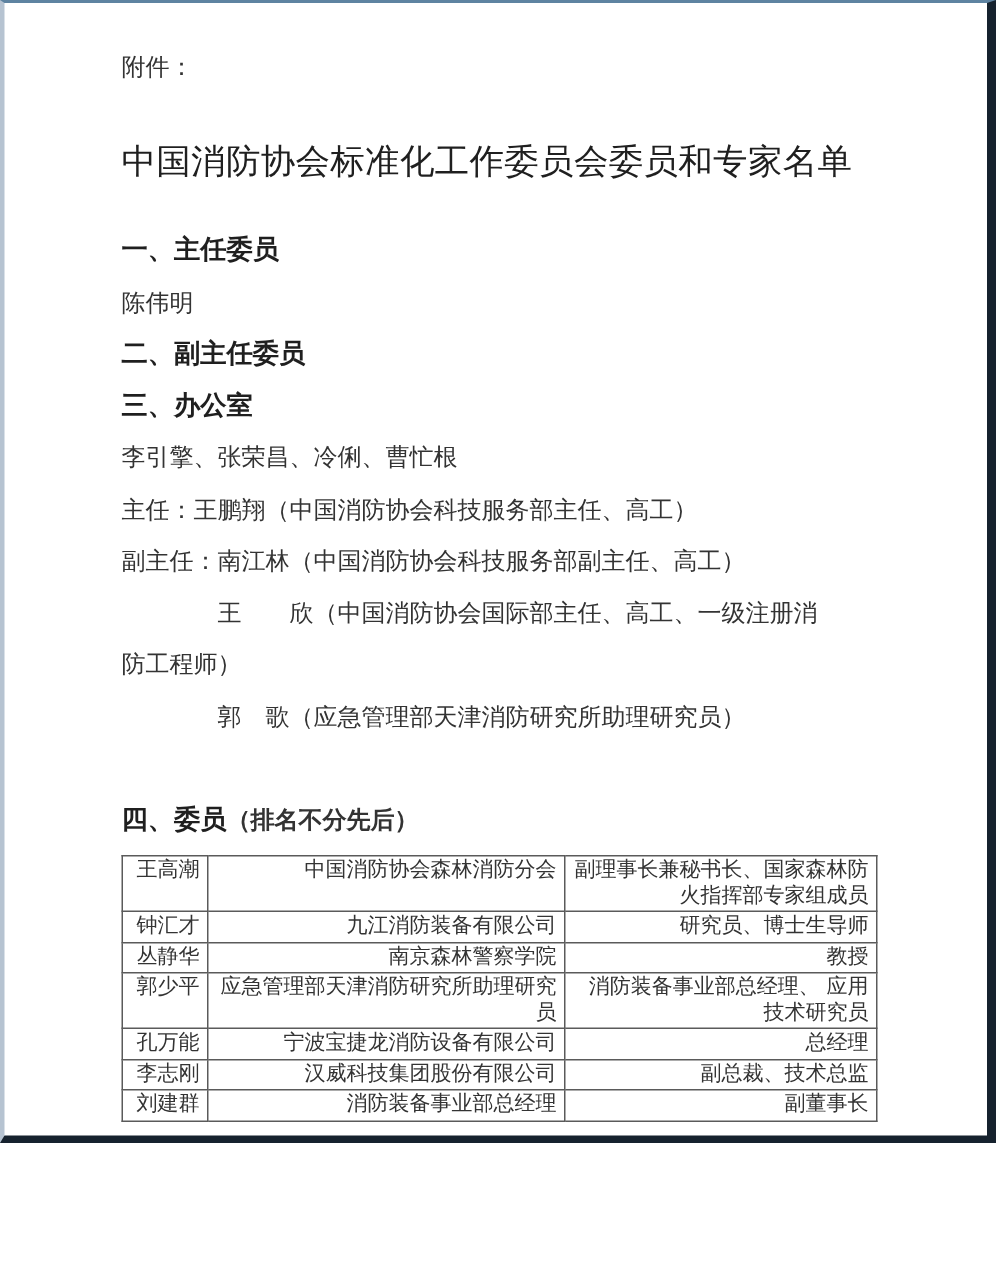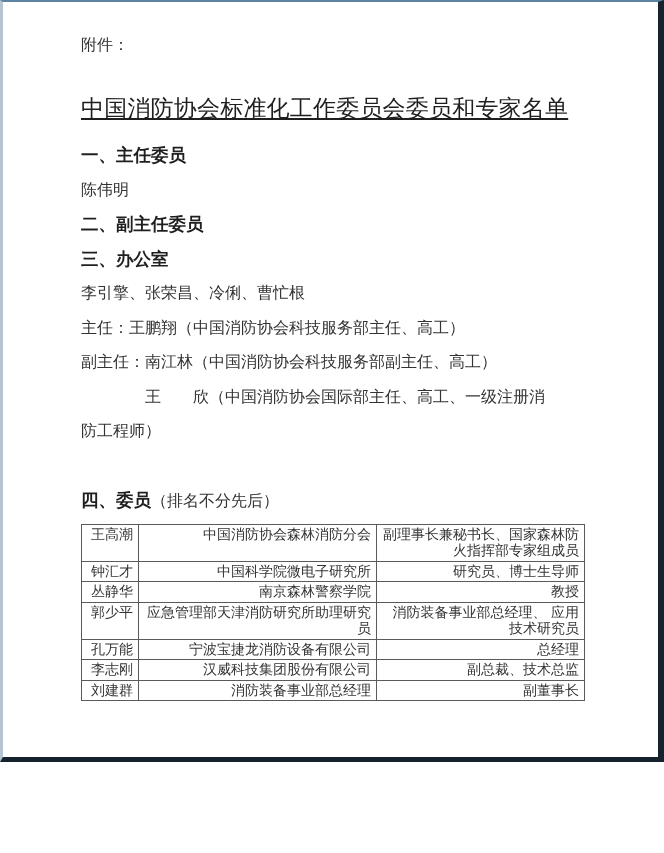--- a/index.html
+++ b/index.html
@@ -28,39 +28,38 @@
     line-height: 26px;
   }
   .doc-title {
     margin: 36px 0 0 0;
     font-size: 23px;
     font-weight: normal;
     line-height: 28px;
     white-space: nowrap;
     color: var(--heading-text, #1f1f1f);
     letter-spacing: 0.2px;
-    text-decoration: underline;
   }
-  .body-lines { margin-top: 16px; }
+  .body-lines { margin-top: 28px; }
   .line {
     font-size: 16px;
     line-height: 34.5px;
     height: 34.5px;
     white-space: nowrap;
   }
   .line.indent1 { padding-left: 64px; }
   .line.heading .h {
     font-family: "DejaVu Sans", "Liberation Sans", sans-serif;
     font-weight: bold;
     font-size: 17.5px;
     color: var(--heading-text, #1f1f1f);
   }
   .line.heading .h-suffix {
     font-family: "DejaVu Serif", "Liberation Serif", serif;
-    font-weight: normal;
+    font-weight: bold;
     font-size: 16px;
     color: var(--text, #333333);
   }
   table.members {
     border-collapse: collapse;
     table-layout: fixed;
     margin-top: 6px;
     width: 503px;
   }
   table.members col.c-name  { width: 57px; }
@@ -87,38 +86,39 @@
     <div class="body-lines" id="body-lines">
         <div class="line heading"><span class="h">一、主任委员</span></div>
         <div class="line text">陈伟明</div>
         <div class="line heading"><span class="h">二、副主任委员</span></div>
         <div class="line heading"><span class="h">三、办公室</span></div>
         <div class="line text">李引擎、张荣昌、冷俐、曹忙根</div>
         <div class="line text">主任：王鹏翔（中国消防协会科技服务部主任、高工）</div>
         <div class="line text">副主任：南江林（中国消防协会科技服务部副主任、高工）</div>
         <div class="line text indent1">王　　欣（中国消防协会国际部主任、高工、一级注册消</div>
         <div class="line text">防工程师）</div>
+        <div class="line text indent1">郭　歌（应急管理部天津消防研究所助理研究员）</div>
         <div class="line blank">&nbsp;</div>
         <div class="line heading"><span class="h">四、委员</span><span class="h-suffix">（排名不分先后）</span></div>
       </div>
     <table class="members">
       <colgroup>
         <col class="c-name">
         <col class="c-org">
         <col class="c-title">
       </colgroup>
       <tbody id="members-tbody">
           <tr>
             <td>王高潮</td>
             <td>中国消防协会森林消防分会</td>
             <td>副理事长兼秘书长、国家森林防火指挥部专家组成员</td>
           </tr>
           <tr>
             <td>钟汇才</td>
-            <td>中国科学院微电子研究所</td>
+            <td>九江消防装备有限公司</td>
             <td>研究员、博士生导师</td>
           </tr>
           <tr>
             <td>丛静华</td>
             <td>南京森林警察学院</td>
             <td>教授</td>
           </tr>
           <tr>
             <td>郭少平</td>
             <td>应急管理部天津消防研究所助理研究员</td>

